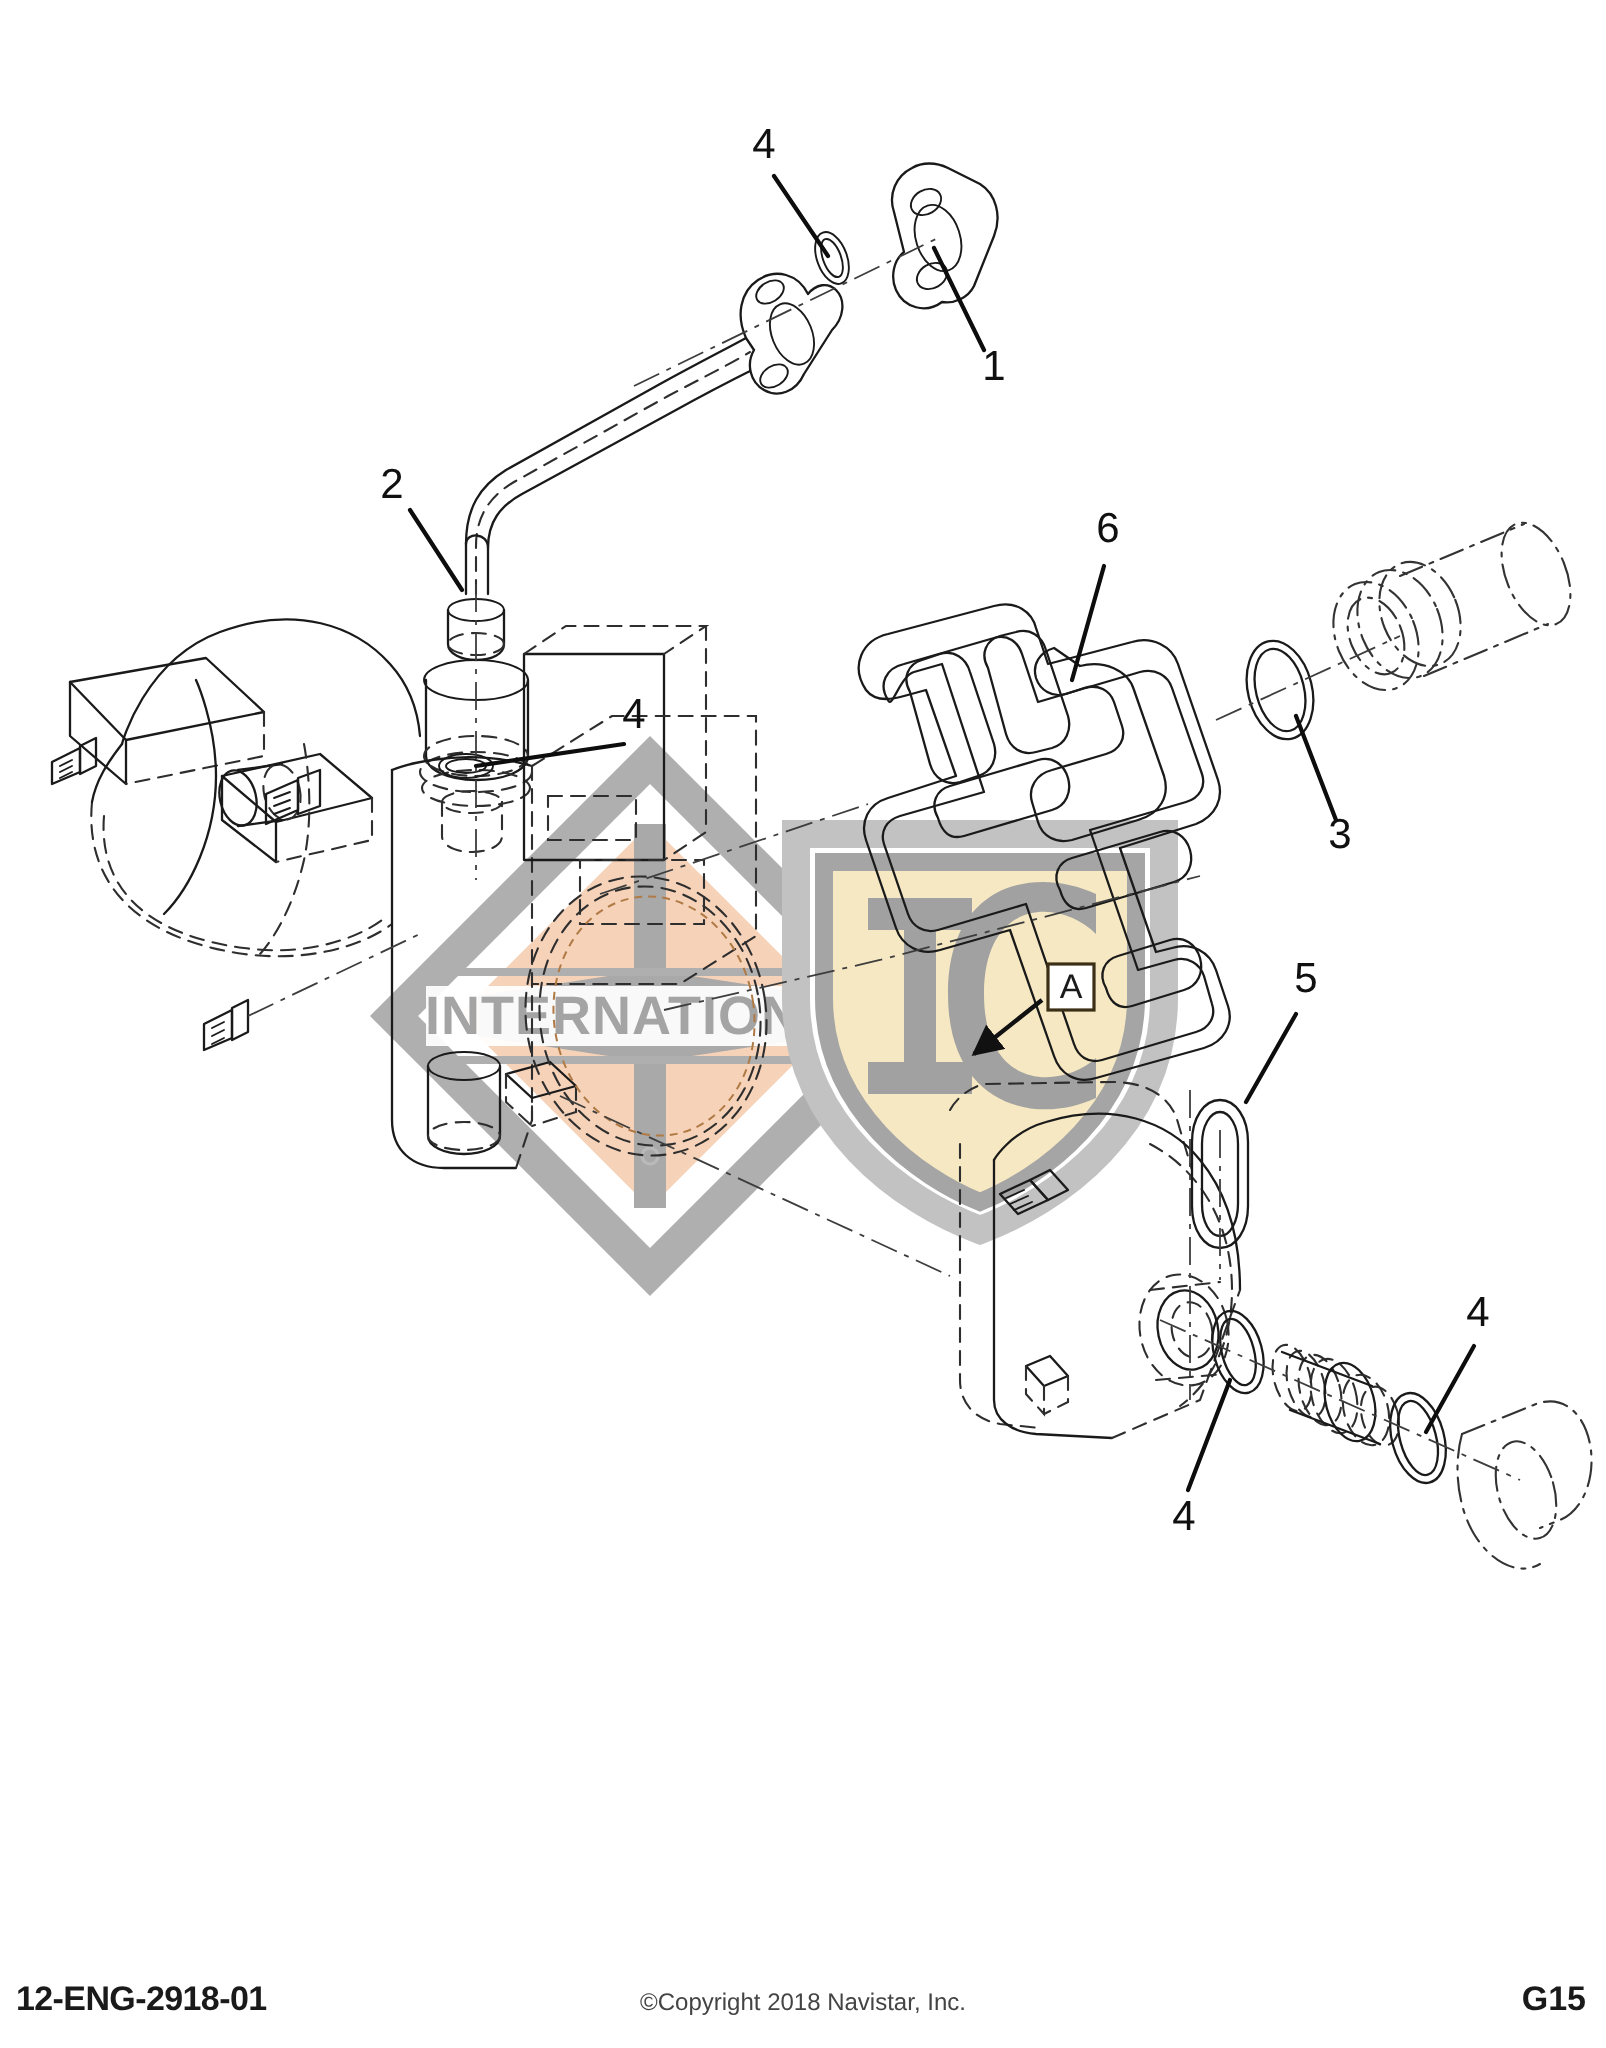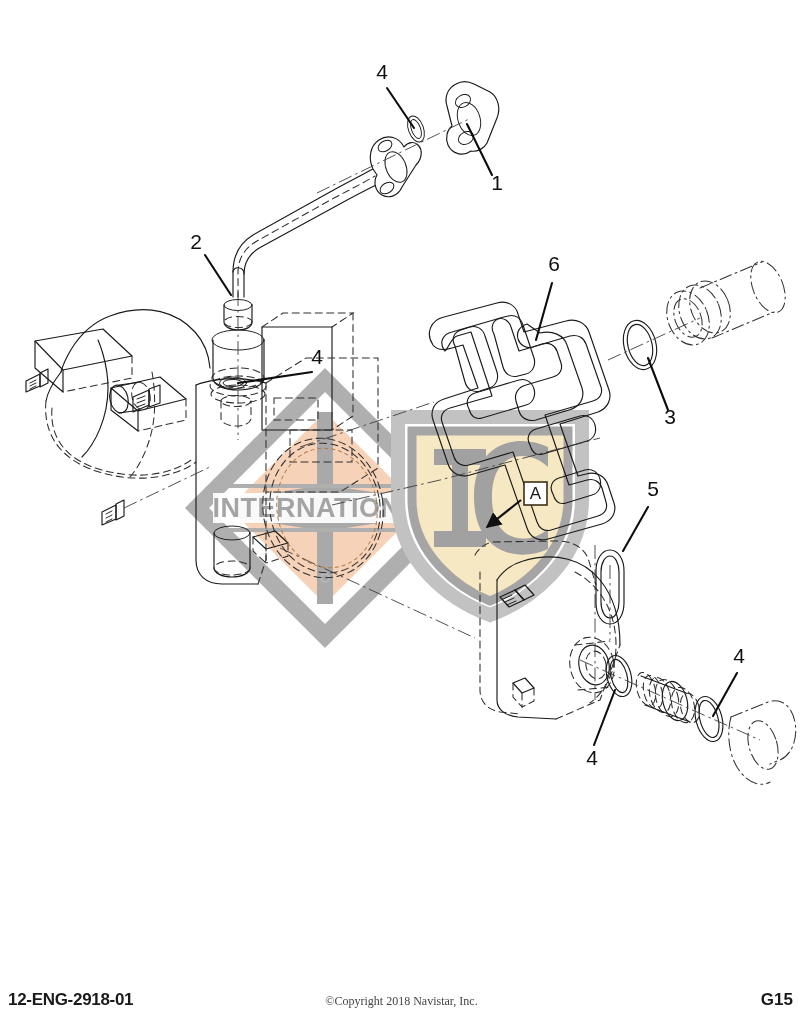--- a/index.html
+++ b/index.html
@@ -38,21 +38,21 @@
     font-family: Liberation Sans, sans-serif;
     font-size: 17px;
     font-weight: bold;
     color: #1a1a1a;
     letter-spacing: -0.3px;
   }
   .footer-center {
     position: absolute;
     left: 0; right: 0; top: 6px;
     text-align: center;
-    font-family: Liberation Serif, serif;
+    font-family: Liberation Sans, sans-serif;
     font-size: 12px;
     color: #444444;
   }
   .footer-right {
     position: absolute;
     right: 10px; top: 2px;
     font-family: "Liberation Sans", sans-serif;
     font-size: 17px;
     font-weight: bold;
     color: #1a1a1a;

